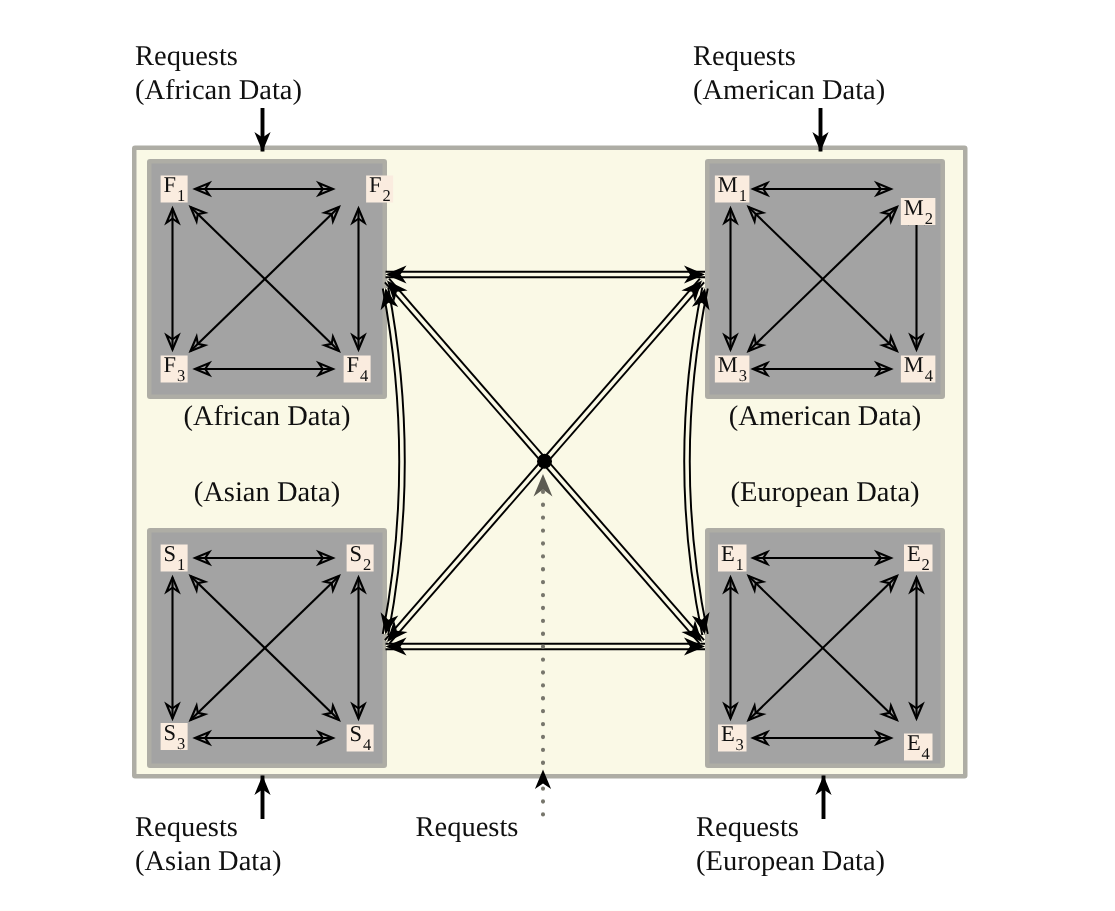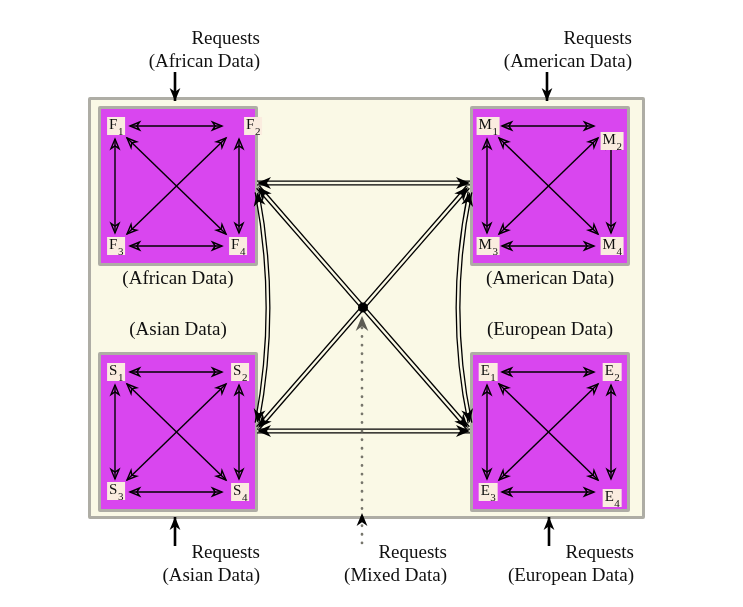--- a/index.html
+++ b/index.html
@@ -6,35 +6,35 @@
   #stage{
     position:relative;width:743px;height:607px;background:#ffffff;
     font-family:"Liberation Serif","DejaVu Serif",serif;color:#101010;overflow:hidden;
   }
   #outer-box{
     position:absolute;left:88px;top:97px;width:557px;height:422px;
     box-sizing:border-box;background:#FAF9E6;border:3px solid #AEADA5;border-radius:2px;
   }
   .cluster{
     position:absolute;width:160px;height:160px;box-sizing:border-box;
-    background:#d946ef;border:3px solid #AEADA5;border-radius:2px;
+    background:#a3a3a3;border:3px solid #AEADA5;border-radius:2px;
   }
   .k4{position:absolute;left:0;top:0;width:154px;height:154px;overflow:visible;}
   .k4 path{stroke:#000;stroke-width:1.4;fill:none;}
   .node{
     position:absolute;transform:translate(-50%,-50%);
     font-size:15px;font-variant:small-caps;white-space:nowrap;line-height:1;
     background:#FAECDF;padding:0 2px;
   }
   .node sub{font-size:11px;font-variant:normal;position:relative;bottom:-2px;left:0.5px;}
   .caption{
     position:absolute;width:160px;text-align:center;font-size:19px;line-height:22px;white-space:nowrap;
   }
   .reqlabel{
-    position:absolute;width:170px;text-align:right;font-size:19px;line-height:23px;white-space:nowrap;
+    position:absolute;width:170px;text-align:left;font-size:19px;line-height:23px;white-space:nowrap;
   }
   #overlay{position:absolute;left:0;top:0;width:743px;height:607px;pointer-events:none;overflow:visible;}
   .lineA{stroke:#000;stroke-width:5;fill:none;}
   .lineB{stroke:#FAF9E6;stroke-width:2.4;fill:none;}
   .carrier{stroke:#000;stroke-opacity:0;stroke-width:1;fill:none;}
   .req{stroke:#000;stroke-width:2.6;fill:none;}
   .dots{stroke:#77766C;stroke-width:2.7;fill:none;stroke-dasharray:0.2 8.4;stroke-linecap:round;}
 </style>
 </head>
 <body>
@@ -120,21 +120,20 @@
   <div class="reqlabel" style="left:462px;top:26px">
     <div>Requests</div>
     <div>(American Data)</div>
   </div>
   <div class="reqlabel" style="left:90px;top:540px">
     <div>Requests</div>
     <div>(Asian Data)</div>
   </div>
   <div class="reqlabel" style="left:277px;top:540px">
     <div>Requests</div>
-    <div>(Mixed Data)</div>
   </div>
   <div class="reqlabel" style="left:464px;top:540px">
     <div>Requests</div>
     <div>(European Data)</div>
   </div>
 
   <svg id="overlay" viewBox="0 0 743 607">
     <defs>
       <marker id="ahB" markerUnits="userSpaceOnUse" markerWidth="40" markerHeight="40" refX="0" refY="0" orient="auto-start-reverse" overflow="visible" style="overflow:visible">
         <path d="M0,0 L-14,6 L-10,0 L-14,-6 Z" fill="#000" stroke="none"></path>

